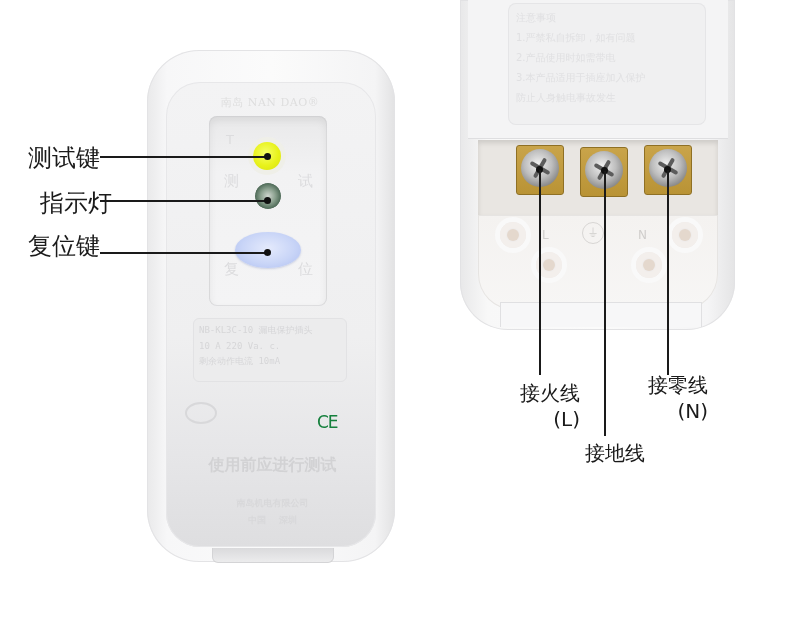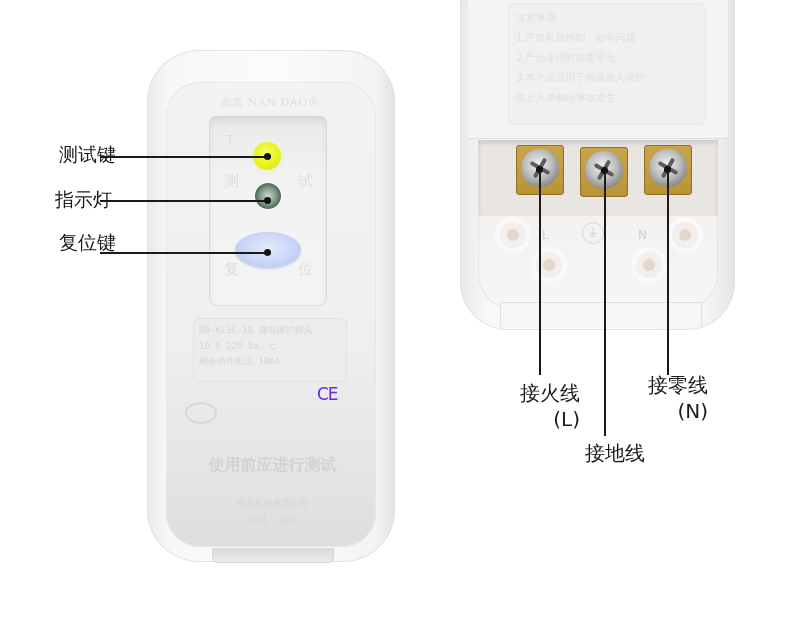--- a/index.html
+++ b/index.html
@@ -27,27 +27,27 @@
     background:radial-gradient(circle at 45% 40%,#f6ff6a 0%,#e8f21a 55%,#d7df10 100%); }
   .led { left:255px; top:183px; width:26px; height:26px; border-radius:50%;
     background:radial-gradient(circle at 50% 50%,#cfd6cf 0%,#8aa08e 40%,#4e6a57 70%,#c7c9c7 72%,#e6e6e6 100%); }
   .reset-btn { left:235px; top:232px; width:66px; height:36px; border-radius:50%;
     background:radial-gradient(ellipse at 50% 45%,#e4eafc 0%,#c9d5f7 55%,#aebef0 100%);
     box-shadow: 0 1px 2px rgba(80,100,170,0.25); }
   .spec-plate { left:193px; top:318px; width:152px; height:62px; border-radius:6px;
     border:1px solid #e2e2e4; background:#ececed; }
   .spec-line { font-family:"DejaVu Sans Mono", monospace; font-size:9px; color:#d6d6d8; white-space:nowrap; }
   .ccc { left:185px; top:402px; width:28px; height:18px; border:2px solid #d8d8da; border-radius:50%; }
-  .ce { left:317px; top:384px; font-size:17px; color:#6d28d9; letter-spacing:-1px; }
+  .ce { left:317px; top:412px; font-size:17px; color:#15803d; letter-spacing:-1px; }
   .warn { left:180px; top:455px; width:185px; text-align:center; font-size:16px; font-weight:bold; color:#d2d2d4; }
   .maker { left:190px; top:497px; width:165px; text-align:center; font-size:9px; font-weight:bold; color:#d8d8da; }
   .origin { left:190px; top:514px; width:165px; text-align:center; font-size:9px; font-weight:bold; color:#d8d8da; word-spacing:10px; }
 
   
-  .callout { font-size:19px; color:#1a1a1a; white-space:nowrap;margin-left:31px; }
+  .callout { font-size:24px; color:#1a1a1a; white-space:nowrap; }
   .hline { height:1.5px; background:#1a1a1a; }
   .dot { width:7px; height:7px; border-radius:50%; background:#111; }
 
   
   .dev-right { left:460px; top:0px; width:275px; height:330px; border-radius:0 0 48px 48px;
     background:linear-gradient(90deg,#e8e8e9 0%,#f8f8f8 10%,#fbfbfb 50%,#f5f5f6 90%,#e4e4e5 100%);
     box-shadow: inset 0 0 0 1px #e2e2e4; }
   .top-panel { left:468px; top:0px; width:260px; height:138px; background:#f4f4f5;
     border-bottom:1px solid #dedee0; }
   .top-plate { left:508px; top:3px; width:198px; height:122px; border-radius:8px; background:#f0f0f1;
@@ -102,21 +102,21 @@
 <div class="abs ccc"></div>
 <div class="abs ce">CE</div>
 <div class="abs warn">使用前应进行测试</div>
 <div class="abs maker">南岛机电有限公司</div>
 <div class="abs origin">中国 深圳</div>
 
 <div class="abs callout" style="left:28px;top:142px;">测试键</div>
 <div class="abs hline" style="left:100px;top:156px;width:168px;"></div>
 <div class="abs dot" style="left:264px;top:153px;"></div>
 
-<div class="abs callout" style="left:24px;top:187px;">指示灯</div>
+<div class="abs callout" style="left:40px;top:187px;">指示灯</div>
 <div class="abs hline" style="left:100px;top:200px;width:168px;"></div>
 <div class="abs dot" style="left:264px;top:197px;"></div>
 
 <div class="abs callout" style="left:28px;top:230px;">复位键</div>
 <div class="abs hline" style="left:100px;top:252px;width:168px;"></div>
 <div class="abs dot" style="left:264px;top:249px;"></div>
 
 <div class="abs dev-right"></div>
 <div class="abs top-panel"></div>
 <div class="abs top-plate">

